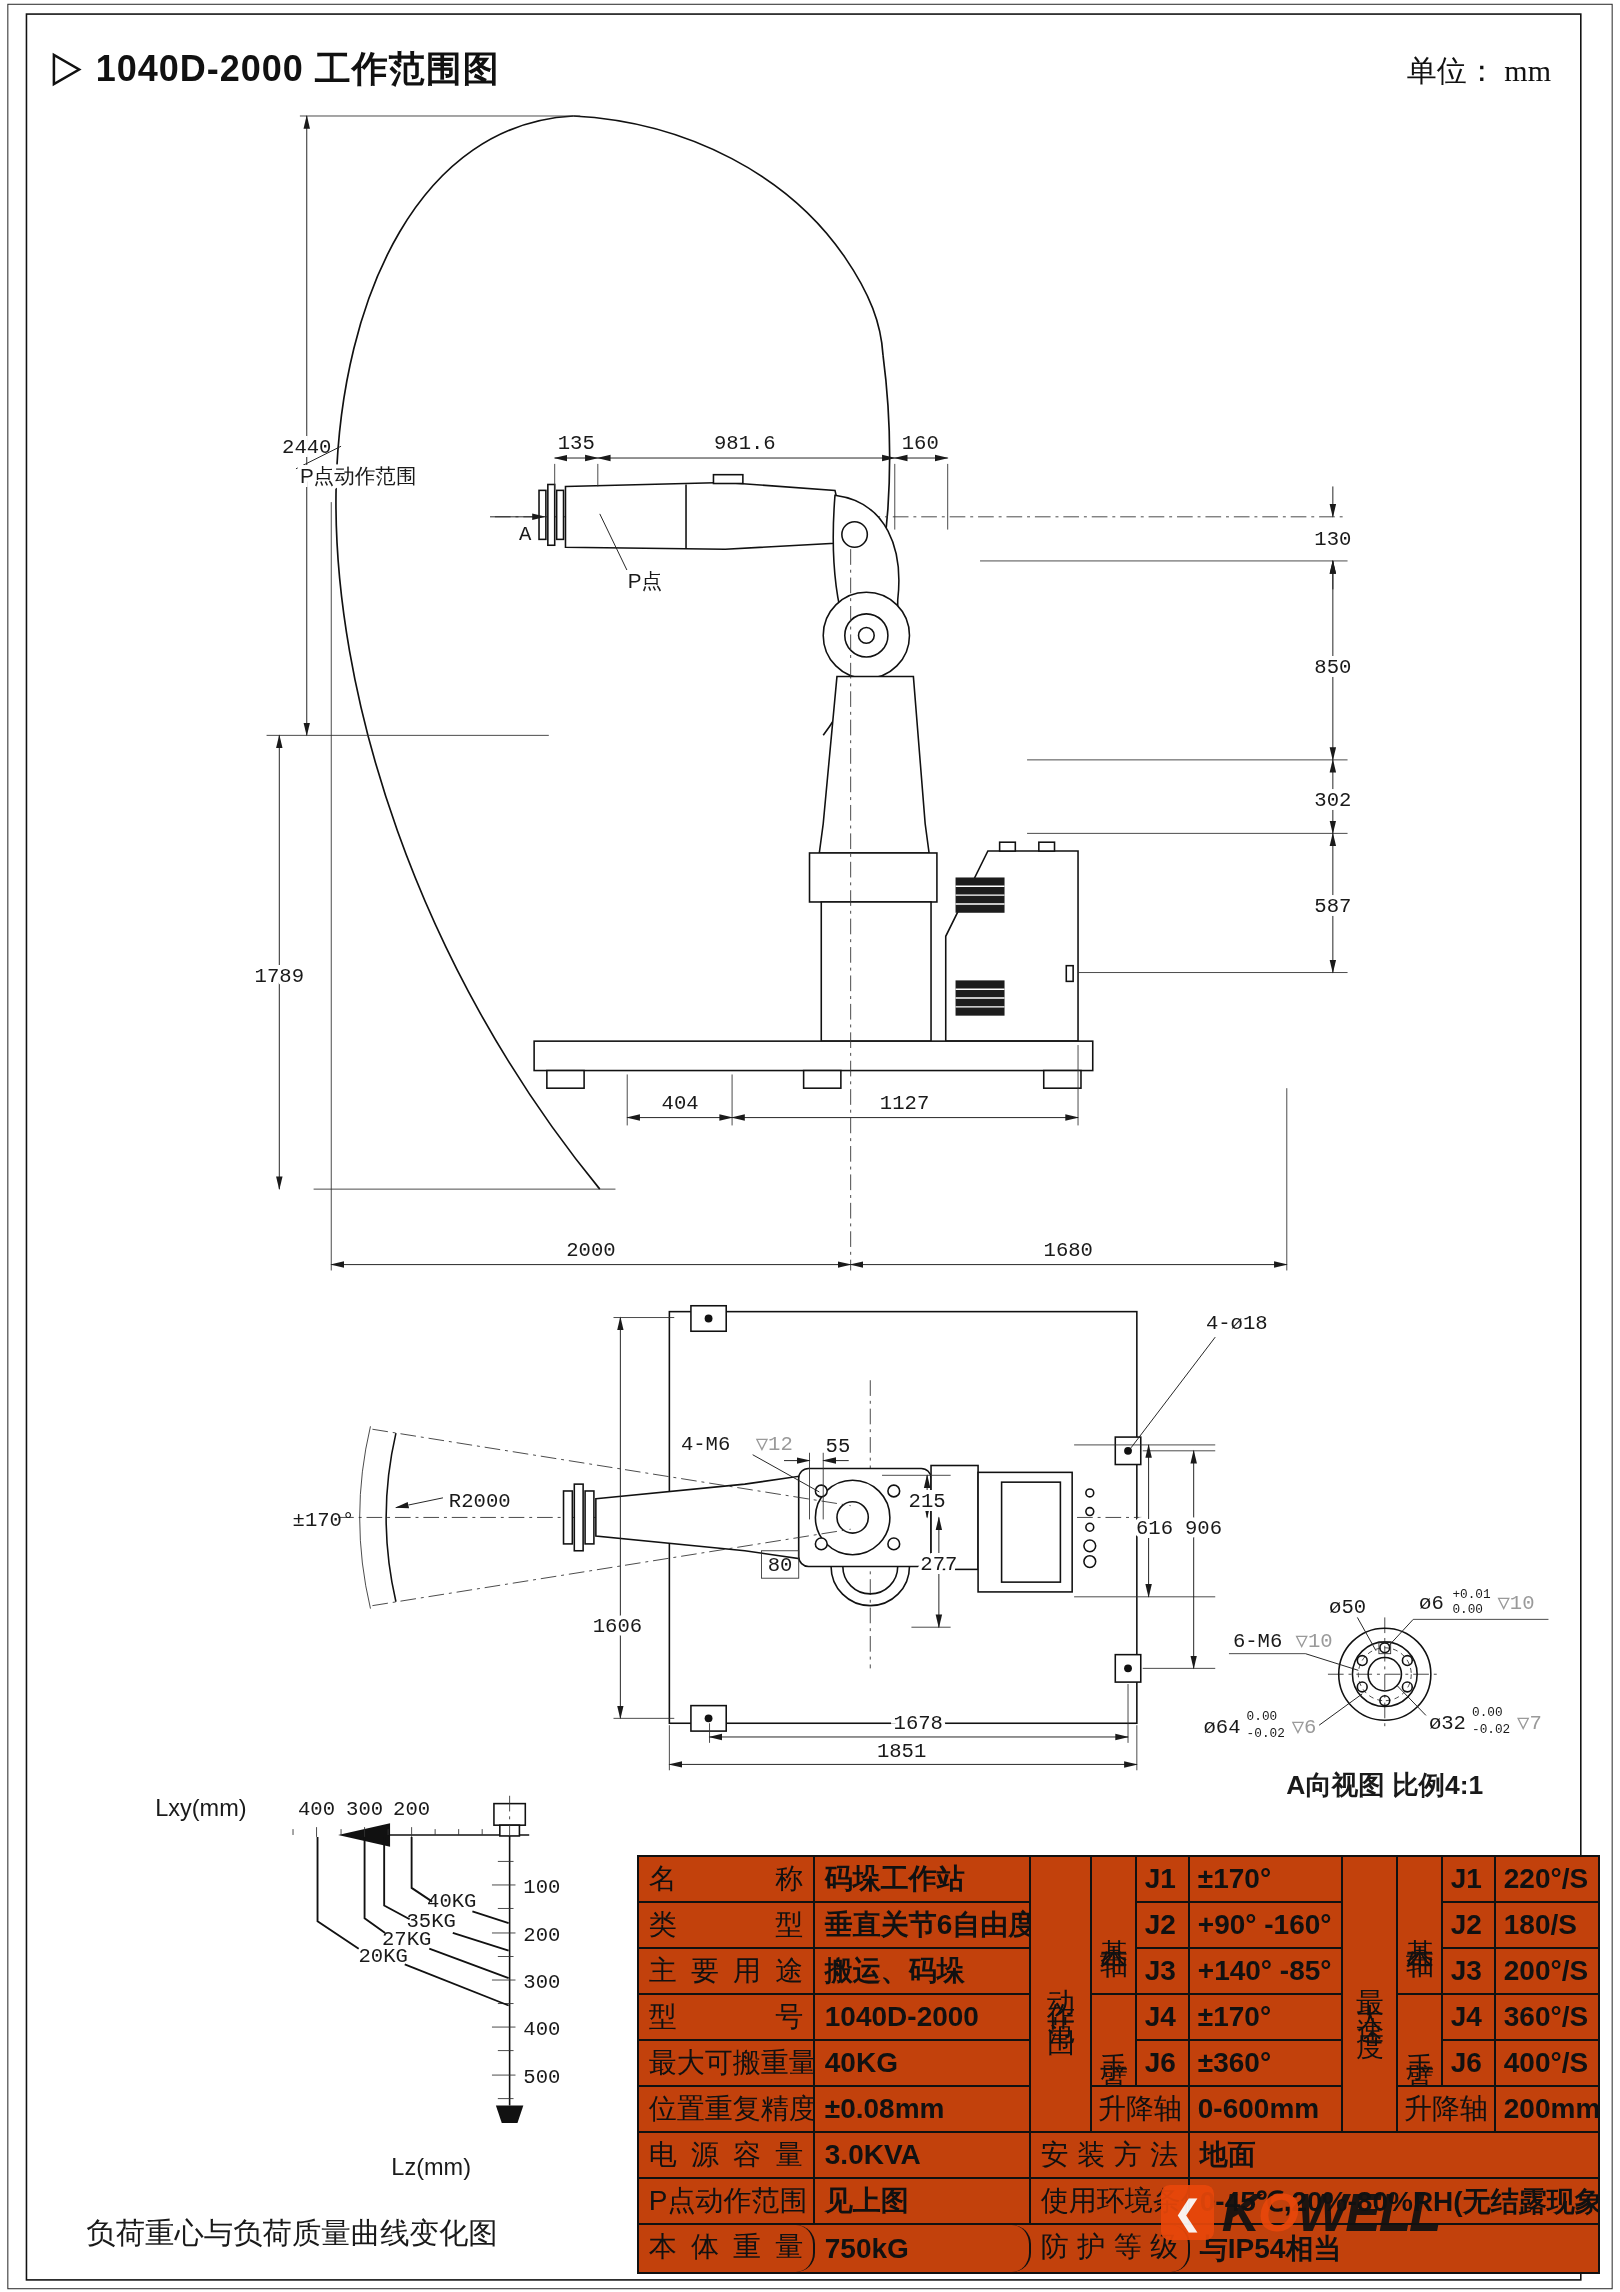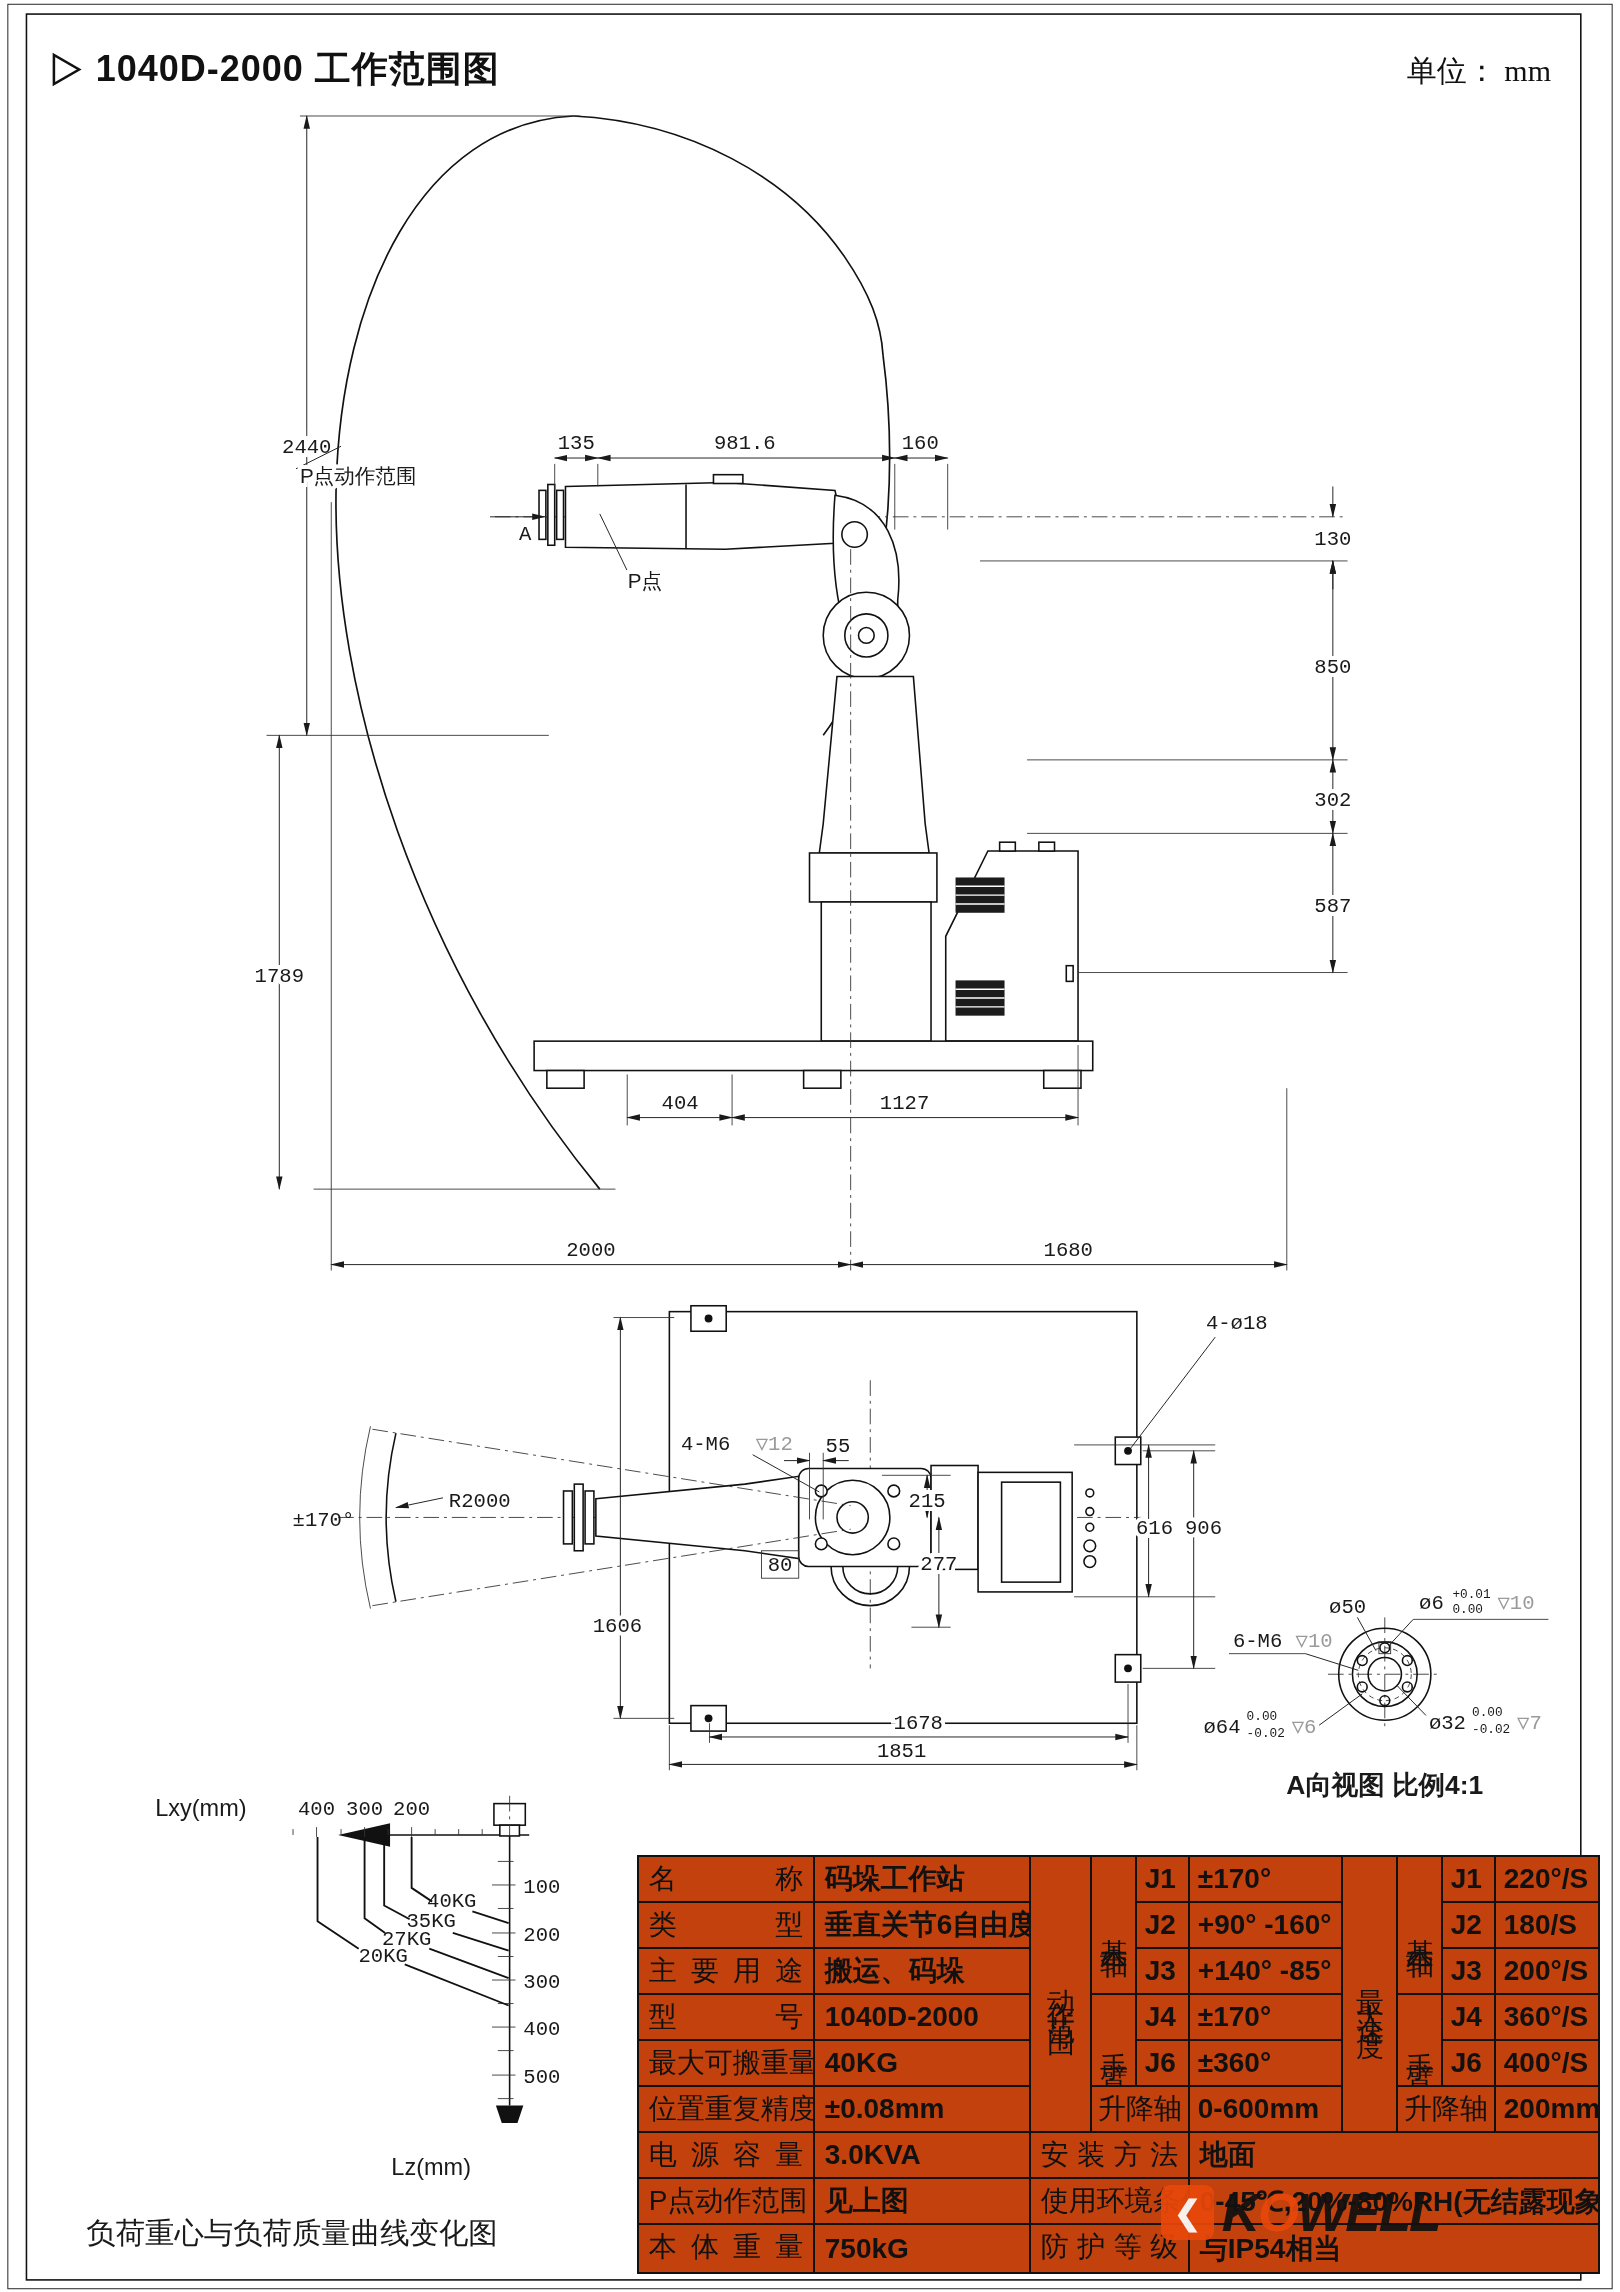--- a/index.html
+++ b/index.html
@@ -12,21 +12,21 @@
   
   #hdr{position:absolute;left:51px;top:45px;display:flex;align-items:center;gap:13.7px;}
   #hdr .t{font-size:36px;font-weight:700;letter-spacing:1px;}
   #unit{position:absolute;right:69px;top:51px;font-family:"Liberation Serif",serif;font-size:30px;}
   
   #tbl{position:absolute;left:637px;top:1855px;display:grid;
        grid-template-columns:176px 216px 61px 45px 53px 153px 55px 45px 53px 102px;
        grid-template-rows:repeat(8,46px) 47px;border:2.9px solid #111;background:#c2410c;}
   #tbl>div{border-right:2px solid #111;border-bottom:2px solid #111;font-size:28px;
        overflow:hidden;white-space:nowrap;box-sizing:border-box;}
-  #tbl>div.nbr{border-right:none;} #tbl>div.nbb{border-bottom:none;}
+  #tbl>div.nbr{border-right:none;} #tbl>div.nbb{border-bottom:none;border-radius:19px;}
   .lab{padding:0 9.8px;line-height:44px;text-align:justify;text-align-last:justify;}
   .val{display:flex;align-items:center;padding-left:9.8px;font-weight:700;text-align:right;}
   .jc{display:flex;align-items:center;padding-left:7.8px;font-weight:700;font-size:27.4px;}
   .rv{display:flex;align-items:center;padding-left:7.8px;font-weight:700;font-size:27.4px;}
   .vert{writing-mode:vertical-rl;text-orientation:upright;display:flex;align-items:center;
         justify-content:center;font-size:29px;}
   .ls14{letter-spacing:13.7px;} .ls6{letter-spacing:5.9px;} .ls10{letter-spacing:9.8px;}
   .ctr{display:flex;align-items:center;justify-content:center;font-size:27.4px;text-align:center;}
   
   #logo{position:absolute;left:1161px;top:2182px;display:flex;align-items:center;gap:7.8px;opacity:.93;}

